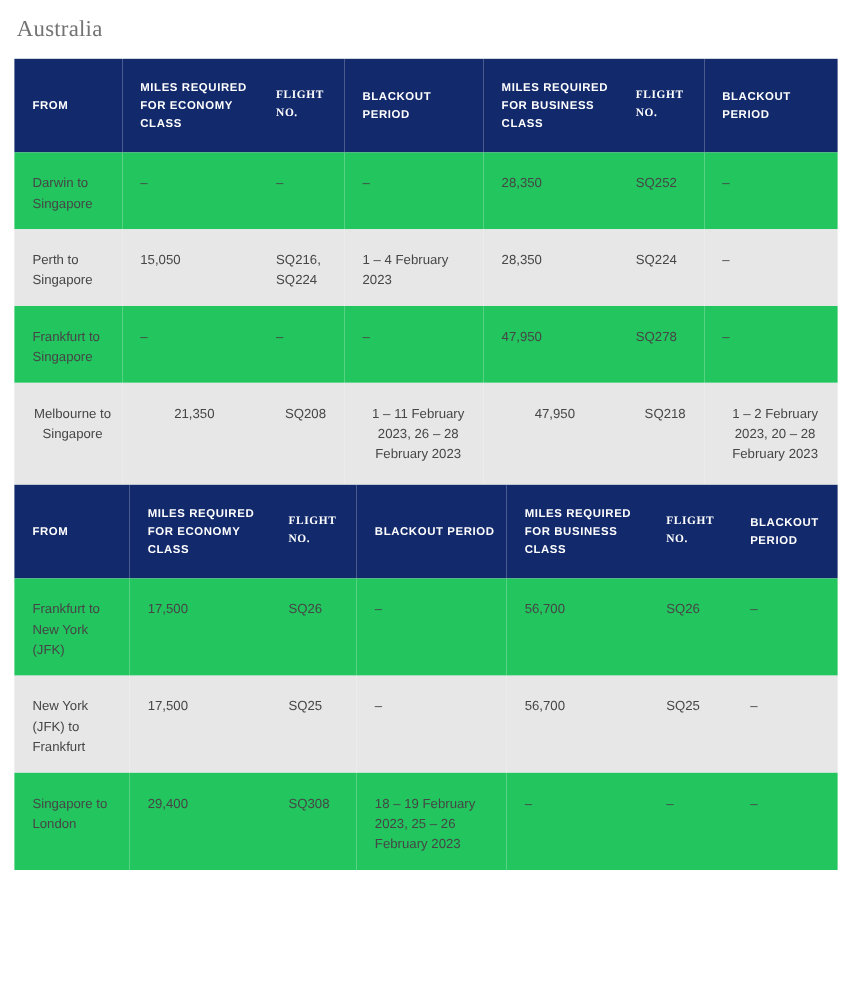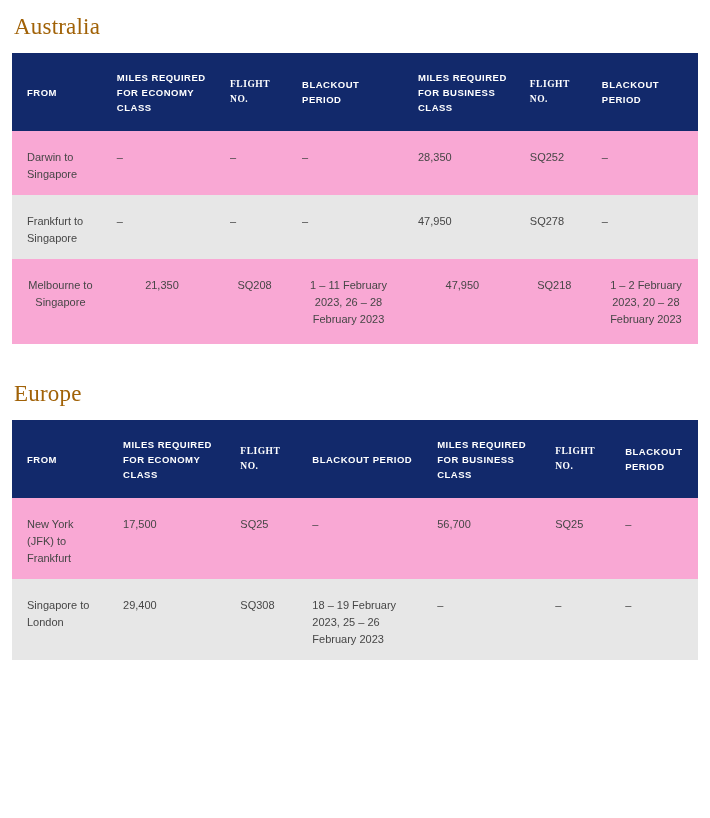--- a/index.html
+++ b/index.html
@@ -5,23 +5,23 @@
   * { box-sizing: border-box; margin: 0; padding: 0; }
   html, body { background: #ffffff; }
   body {
     width: 710px;
     padding: 12px;
     font-family: "Liberation Sans", sans-serif;
     color: #464646;
   }
   .section-title {
     font-family: "Liberation Serif", serif;
-    font-size: 23px;
+    font-size: 19px;
     font-weight: 500;
-    color: #a16207;
+    color: #737373;
     letter-spacing: 0.2px;
     margin: 2px 0 13px 2px;
   }
   .section + .section .section-title { margin-top: 37px; }
   table.miles {
     width: 100%;
     border-collapse: collapse;
     table-layout: fixed;
   }
   thead th {
@@ -37,21 +37,21 @@
     height: 78px;
   }
   tbody td {
     font-size: 11px;
     line-height: 17px;
     vertical-align: top;
     text-align: left;
     padding: 18px 8px 12px 15px;
     min-height: 58px;
   }
-  tbody tr { background: #f9a8d4; }
+  tbody tr { background: #22c55e; }
   tbody tr:nth-child(even) { background: #e7e7e7; }
   .hw { display: inline-block; }
   .w-miles  { max-width: 102px; }
   .w-flight { max-width: 52px; font-family: Liberation Serif, serif; }
   .w-blk    { max-width: 82px; }
   .bw { display: inline-block; max-width: 88px; }
   
   .t-au .c1 { width: 13.1%; } .t-au .c2 { width: 16.5%; }
   .t-au .c3 { width: 10.5%; } .t-au .c4 { width: 16.9%; }
   .t-au .c5 { width: 16.3%; } .t-au .c6 { width: 10.5%; }
@@ -93,20 +93,29 @@
       <tr>
         <td>Darwin to Singapore</td>
         <td>–</td>
         <td>–</td>
         <td><span class="bw">–</span></td>
         <td>28,350</td>
         <td>SQ252</td>
         <td><span class="bw">–</span></td>
       </tr>
       <tr>
+        <td>Perth to Singapore</td>
+        <td>15,050</td>
+        <td>SQ216, SQ224</td>
+        <td><span class="bw">1 – 4 February 2023</span></td>
+        <td>28,350</td>
+        <td>SQ224</td>
+        <td><span class="bw">–</span></td>
+      </tr>
+      <tr>
         <td>Frankfurt to Singapore</td>
         <td>–</td>
         <td>–</td>
         <td><span class="bw">–</span></td>
         <td>47,950</td>
         <td>SQ278</td>
         <td><span class="bw">–</span></td>
       </tr>
       <tr class="tall">
         <td>Melbourne to Singapore</td>
@@ -115,21 +124,20 @@
         <td><span class="bw">1 – 11 February 2023, 26 – 28 February 2023</span></td>
         <td>47,950</td>
         <td>SQ218</td>
         <td><span class="bw">1 – 2 February 2023, 20 – 28 February 2023</span></td>
       </tr>
     </tbody>
   </table>
 </section>
 
 <section class="section">
-  <h2 class="section-title">Europe</h2>
   <table class="miles t-eu">
     <colgroup>
       <col class="c1">
         <col class="c2">
         <col class="c3">
         <col class="c4">
         <col class="c5">
         <col class="c6">
         <col class="c7">
     </colgroup>
@@ -139,20 +147,29 @@
         <th><span class="hw w-miles">MILES REQUIRED FOR ECONOMY CLASS</span></th>
         <th><span class="hw w-flight">FLIGHT NO.</span></th>
         <th><span class="hw">BLACKOUT PERIOD</span></th>
         <th><span class="hw w-miles">MILES REQUIRED FOR BUSINESS CLASS</span></th>
         <th><span class="hw w-flight">FLIGHT NO.</span></th>
         <th><span class="hw w-blk">BLACKOUT PERIOD</span></th>
       </tr>
     </thead>
     <tbody>
       <tr>
+        <td>Frankfurt to New York (JFK)</td>
+        <td>17,500</td>
+        <td>SQ26</td>
+        <td><span class="bw">–</span></td>
+        <td>56,700</td>
+        <td>SQ26</td>
+        <td><span class="bw">–</span></td>
+      </tr>
+      <tr>
         <td>New York (JFK) to Frankfurt</td>
         <td>17,500</td>
         <td>SQ25</td>
         <td><span class="bw">–</span></td>
         <td>56,700</td>
         <td>SQ25</td>
         <td><span class="bw">–</span></td>
       </tr>
       <tr>
         <td>Singapore to London</td>

